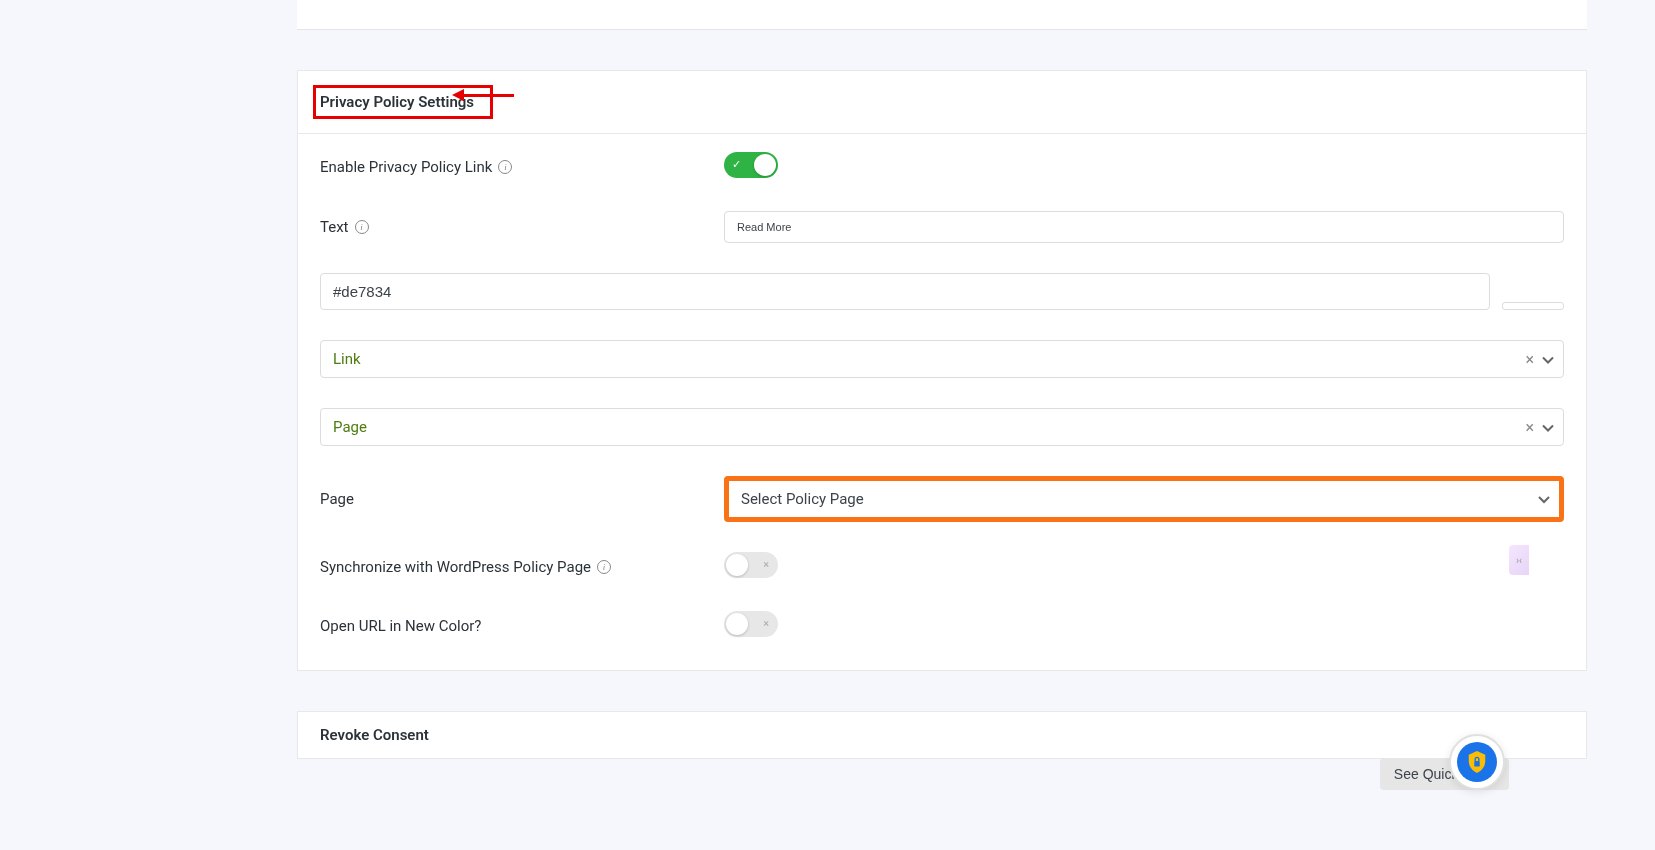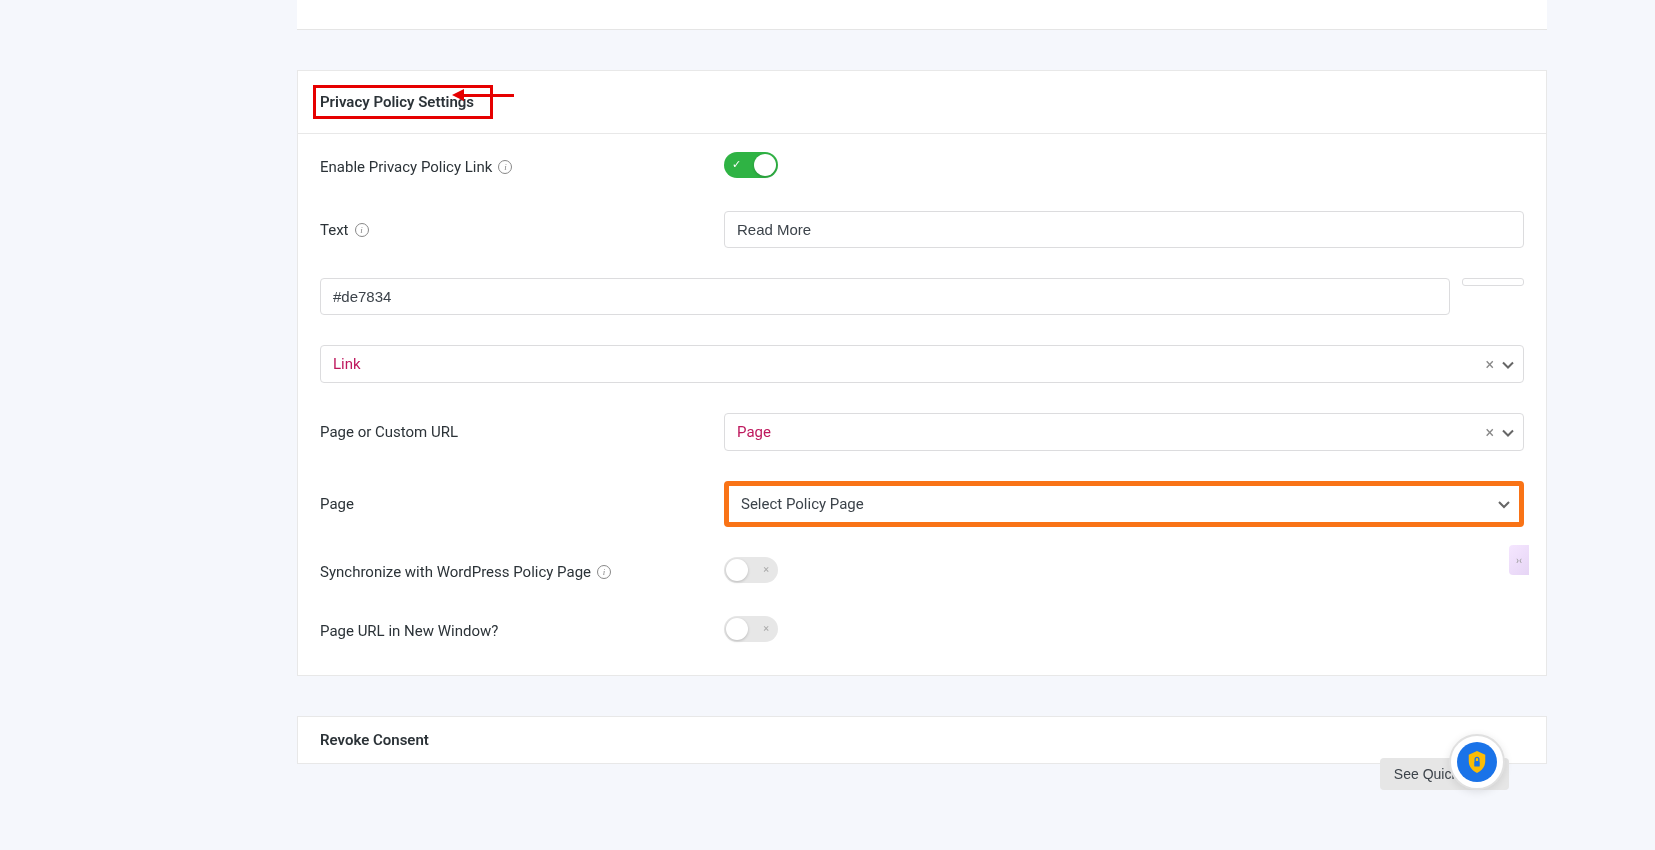--- a/index.html
+++ b/index.html
@@ -8,21 +8,21 @@
       box-sizing: border-box;
     }
     body {
       font-family: -apple-system, BlinkMacSystemFont, "Segoe UI", Roboto, "Helvetica Neue", Arial, sans-serif;
       background: #f5f7fc;
       color: #2c3338;
       font-size: 14px;
     }
     .page-container {
       padding-left: 297px;
-      padding-right: 108px;
+      padding-right: 68px;
     }
     .top-spacer {
       height: 30px;
       background: #fff;
       border-bottom: 1px solid #e5e5e5;
     }
     .gap {
       height: 40px;
       background: #f5f7fc;
     }
@@ -144,28 +144,28 @@
       right: 9px;
       top: 6px;
       color: #aaa;
       font-size: 11px;
     }
     .text-input {
       width: 100%;
       padding: 9px 12px;
       border: 1px solid #dcdcde;
       border-radius: 4px;
-      font-size: 15px;
+      font-size: 11px;
       color: #3c434a;
       background: #fff;
     }
     .color-row {
       display: flex;
       gap: 12px;
-      align-items: flex-start;
+      align-items: flex-end;
     }
     .color-input {
       flex: 1;
       padding: 9px 12px;
       border: 1px solid #dcdcde;
       border-radius: 4px;
       font-size: 15px;
       color: #3c434a;
       background: #fff;
     }
@@ -184,21 +184,21 @@
     .select-wrap {
       position: relative;
       width: 100%;
     }
     .select-display {
       width: 100%;
       padding: 9px 60px 9px 12px;
       border: 1px solid #dcdcde;
       border-radius: 4px;
       font-size: 15px;
-      color: #be185d;
+      color: #4d7c0f;
       background: #fff;
       cursor: pointer;
     }
     .select-icons {
       position: absolute;
       right: 8px;
       top: 50%;
       transform: translateY(-50%);
       display: flex;
       gap: 4px;
@@ -357,23 +357,20 @@
               <span class="select-clear">×</span>
               <svg class="select-chevron" width="16" height="16" viewBox="0 0 16 16">
                   <path d="M3 6l5 5 5-5" stroke="#666" stroke-width="2" fill="none"></path>
                 </svg>
             </div>
           </div>
         </div>
       </div>
 
       <div class="form-row">
-        <div class="form-label">
-          <span>Page or Custom URL</span>
-        </div>
         <div class="form-control-wrap">
           <div class="select-wrap">
             <div class="select-display">Page</div>
             <div class="select-icons">
               <span class="select-clear">×</span>
               <svg class="select-chevron" width="16" height="16" viewBox="0 0 16 16">
                   <path d="M3 6l5 5 5-5" stroke="#666" stroke-width="2" fill="none"></path>
                 </svg>
             </div>
           </div>
@@ -402,21 +399,21 @@
         <div class="form-control-wrap">
           <div class="toggle off">
             <span class="toggle-knob"></span>
             <span class="toggle-x">×</span>
           </div>
         </div>
       </div>
 
       <div class="form-row">
         <div class="form-label">
-          <span>Page URL in New Window?</span>
+          <span>Open URL in New Color?</span>
         </div>
         <div class="form-control-wrap">
           <div class="toggle off">
             <span class="toggle-knob"></span>
             <span class="toggle-x">×</span>
           </div>
         </div>
       </div>
 
     </div>

